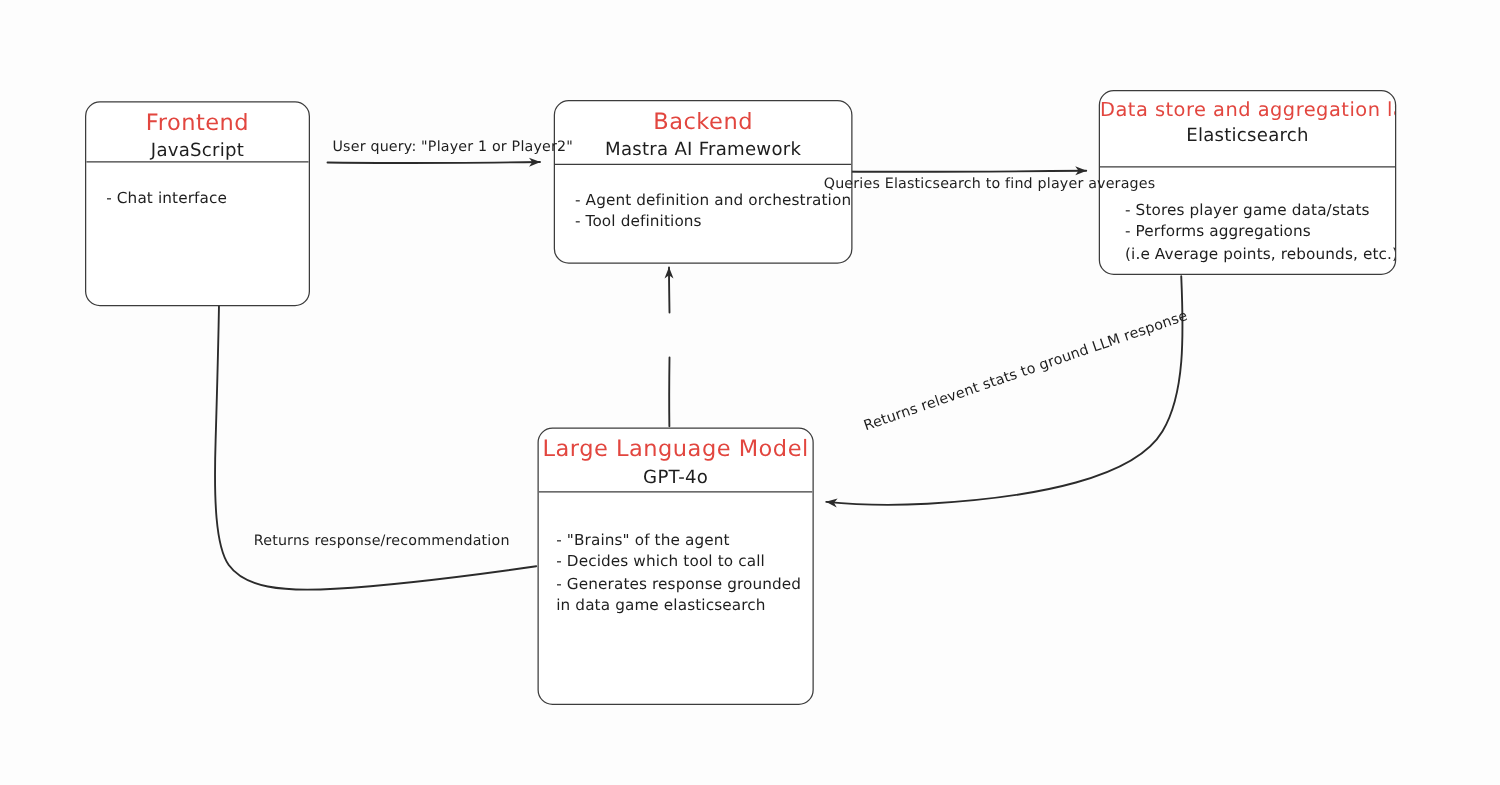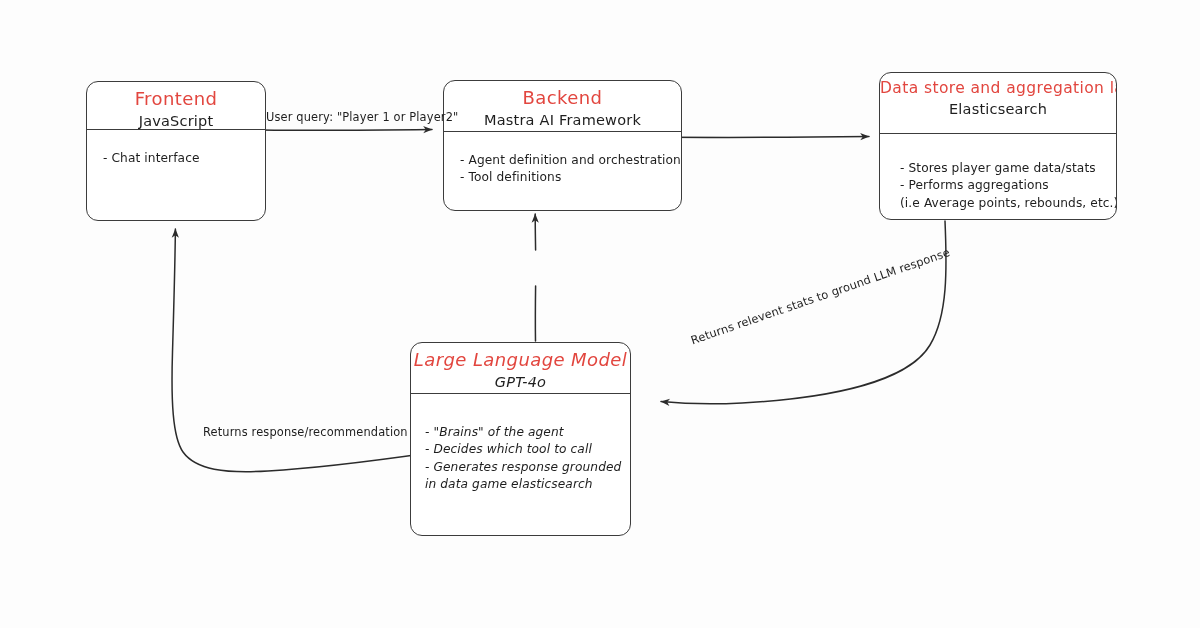--- a/index.html
+++ b/index.html
@@ -73,28 +73,28 @@
   .bullet-line {
     color: #1e1e1e;
     font-family: "DejaVu Sans", sans-serif;
     font-size: 12.2px;
     line-height: 1.42;
     white-space: nowrap;
     letter-spacing: 0.1px;
   }
 
   
-  #node-frontend { left: 86px;  top: 81px;  width: 180px; height: 140px; }
+  #node-frontend { left: 68px;  top: 81px;  width: 180px; height: 164px; }
   #node-frontend .node-header { height: 48px; }
   #node-backend  { left: 443px; top: 80px;  width: 239px; height: 131px; }
   #node-backend  .node-header { height: 51px; }
   #node-datastore{ left: 879px; top: 72px;  width: 238px; height: 148px; }
   #node-datastore .node-header { height: 61px; }
   #node-datastore .node-title { font-size: 15.5px; }
-  #node-llm      { left: 410px; top: 342px; width: 221px; height: 194px; font-style: italic; }
+  #node-llm      { left: 430px; top: 342px; width: 221px; height: 222px; }
   #node-llm      .node-header { height: 51px; }
   #node-llm      .node-body { padding-top: 30px; padding-left: 14px; }
   #node-datastore .node-body { padding-top: 26px; padding-left: 20px; }
   #node-backend   .node-body { padding-top: 20px; padding-left: 16px; }
   #node-frontend  .node-body { padding-top: 20px; padding-left: 16px; }
 
   
   .edge-label {
     position: absolute;
     color: #1e1e1e;
@@ -185,20 +185,21 @@
       <div class="bullet-line">- "Brains" of the agent</div>
       <div class="bullet-line">- Decides which tool to call</div>
       <div class="bullet-line">- Generates response grounded</div>
       <div class="bullet-line">in data game elasticsearch</div>
     </div>
   </div>
 
   <div class="edge-label" id="label-user-query">User query: "Player 1 or Player2"</div>
 
   <div class="edge-label" id="label-queries-es">
+    <div>Queries Elasticsearch to find player averages</div>
   </div>
 
 
   <div class="edge-label" id="label-returns-stats">Returns relevent stats to ground LLM response</div>
 
   <div class="edge-label" id="label-returns-resp">Returns response/recommendation</div>
 
 </div>
 
 </body></html>

